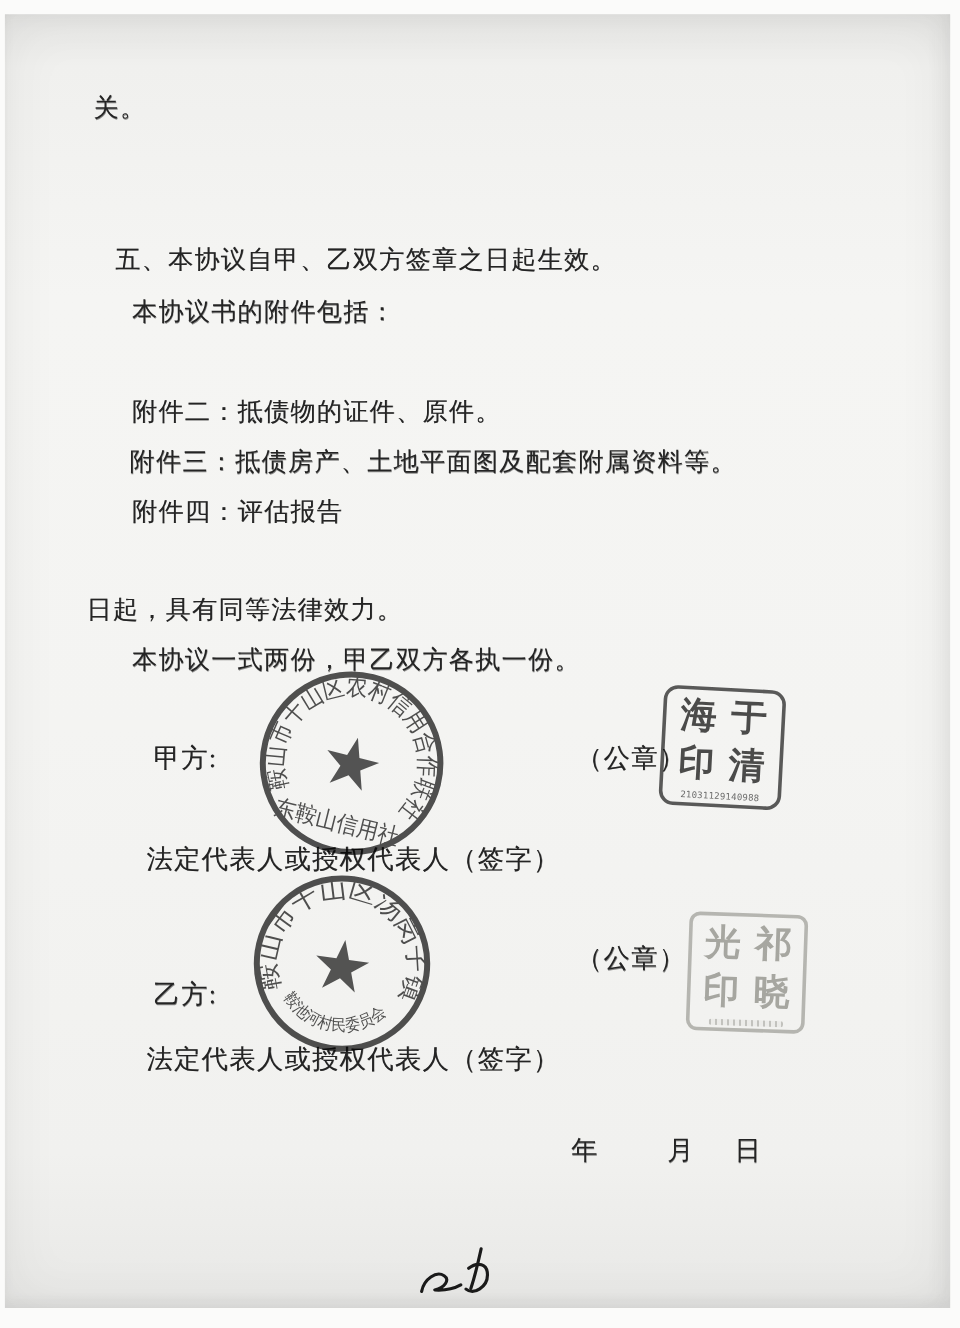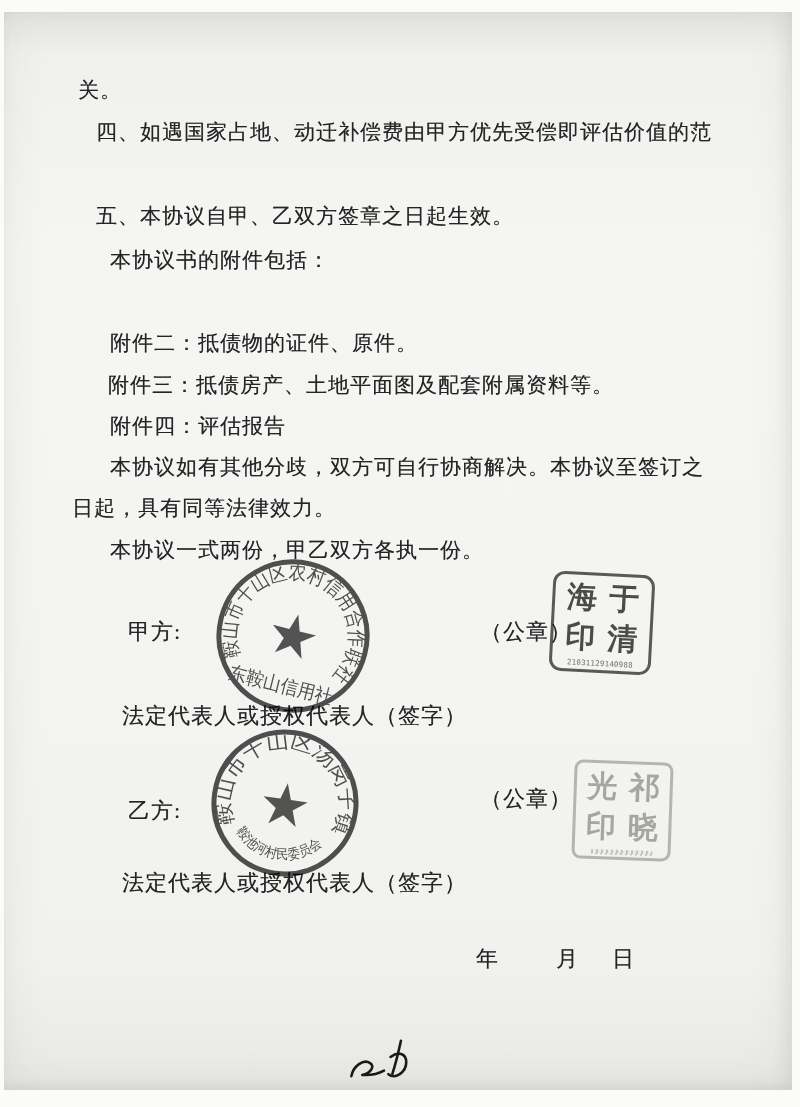--- a/index.html
+++ b/index.html
@@ -57,35 +57,33 @@
   svg text{font-family:"Liberation Serif","DejaVu Serif",serif;}
 </style>
 </head>
 <body>
 
 <div class="scan-bg"></div>
 
 <div class="content">
 
   <div class="line" style="left:78px;top:76px">关。</div>
-  <div class="line" style="left:96px;top:118px">四、如遇国家占地、动迁补偿费由甲方优先受偿即评估价值的范</div>
   <div class="line" style="left:96px;top:202px">五、本协议自甲、乙双方签章之日起生效。</div>
   <div class="line" style="left:110px;top:246px">本协议书的附件包括：</div>
   <div class="line" style="left:110px;top:329px">附件二：抵债物的证件、原件。</div>
   <div class="line" style="left:108px;top:371px">附件三：抵债房产、土地平面图及配套附属资料等。</div>
   <div class="line" style="left:110px;top:412px">附件四：评估报告</div>
-  <div class="line" style="left:110px;top:453px">本协议如有其他分歧，双方可自行协商解决。本协议至签订之</div>
   <div class="line" style="left:72px;top:494px">日起，具有同等法律效力。</div>
   <div class="line" style="left:110px;top:536px">本协议一式两份，甲乙双方各执一份。</div>
 
   <div class="sig" style="left:128px;top:617px">甲方:</div>
   <div class="sig" style="left:480px;top:617px">（公章）</div>
   <div class="sig" style="left:122px;top:701px">法定代表人或授权代表人（签字）</div>
 
-  <div class="sig" style="left:128px;top:796px">乙方:</div>
+  <div class="sig" style="left:128px;top:814px">乙方:</div>
   <div class="sig" style="left:480px;top:784px">（公章）</div>
   <div class="sig" style="left:122px;top:868px">法定代表人或授权代表人（签字）</div>
 
   <div class="sig" style="left:476px;top:944px">年</div>
   <div class="sig" style="left:556px;top:944px">月</div>
   <div class="sig" style="left:612px;top:944px">日</div>
 
   <div class="stamp round-stamp" style="left:185px;top:528px;width:216px;height:216px;transform:rotate(14deg)">
     <svg width="216" height="216" viewBox="0 0 216 216">
       <g transform="translate(108,108)" fill="none" stroke="none">

